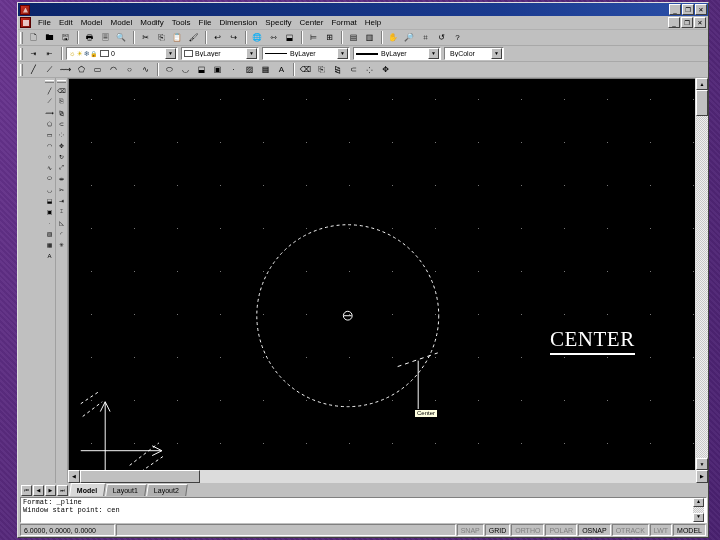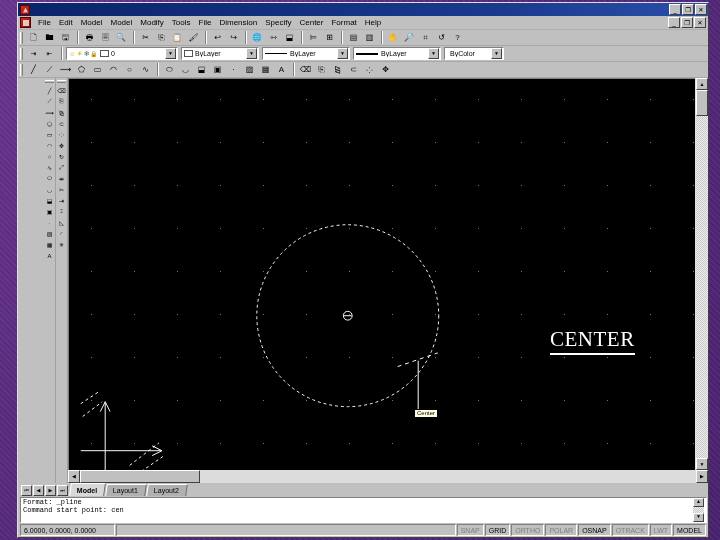--- a/index.html
+++ b/index.html
@@ -641,21 +641,21 @@
     <div class="tab-nav">▶</div>
     <div class="tab-nav">⏭</div>
     <div class="tab active"><span>Model</span></div>
     <div class="tab"><span>Layout1</span></div>
     <div class="tab"><span>Layout2</span></div>
   </div>
 
   <div class="cmd-window">
     <div class="cmd-lines">
       <div class="cmd-line">Format: _pline</div>
-      <div class="cmd-line">Command start point: cen</div>
+      <div class="cmd-line">Window start point: cen</div>
     </div>
     <div class="cmd-scroll">
       <div class="sc-btn">▲</div>
       <div class="sc-track"></div>
       <div class="sc-btn">▼</div>
     </div>
   </div>
 
   <div class="statusbar">
     <div class="status-coords">6.0000, 0.0000, 0.0000</div>

